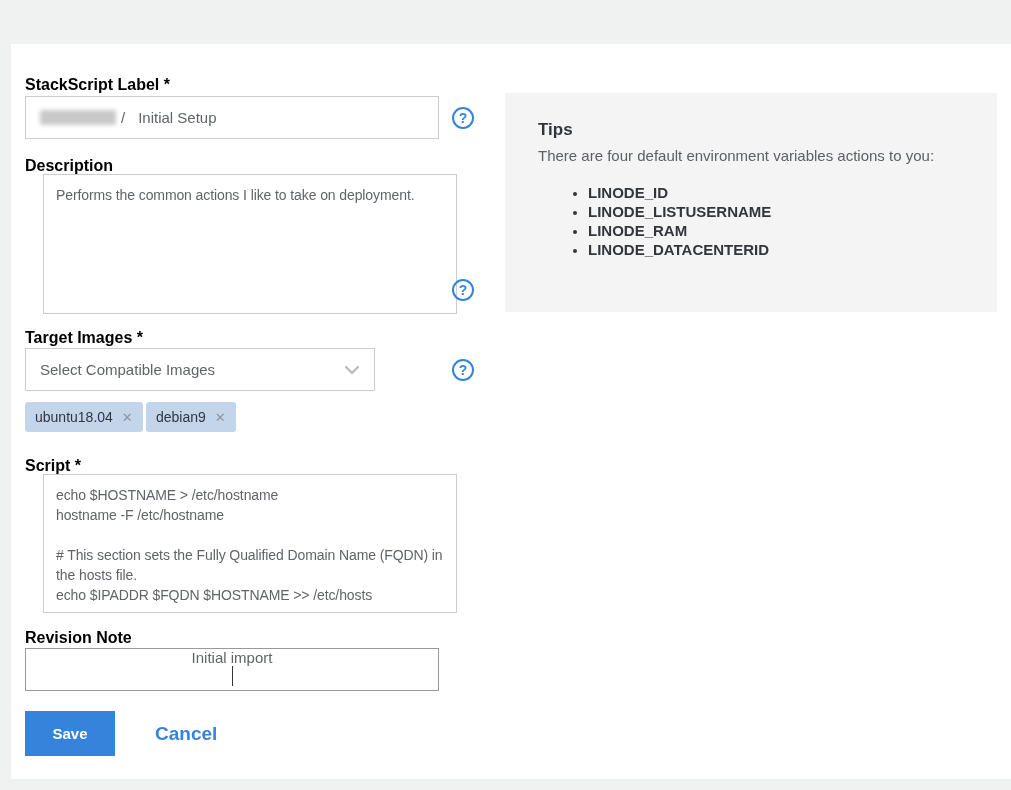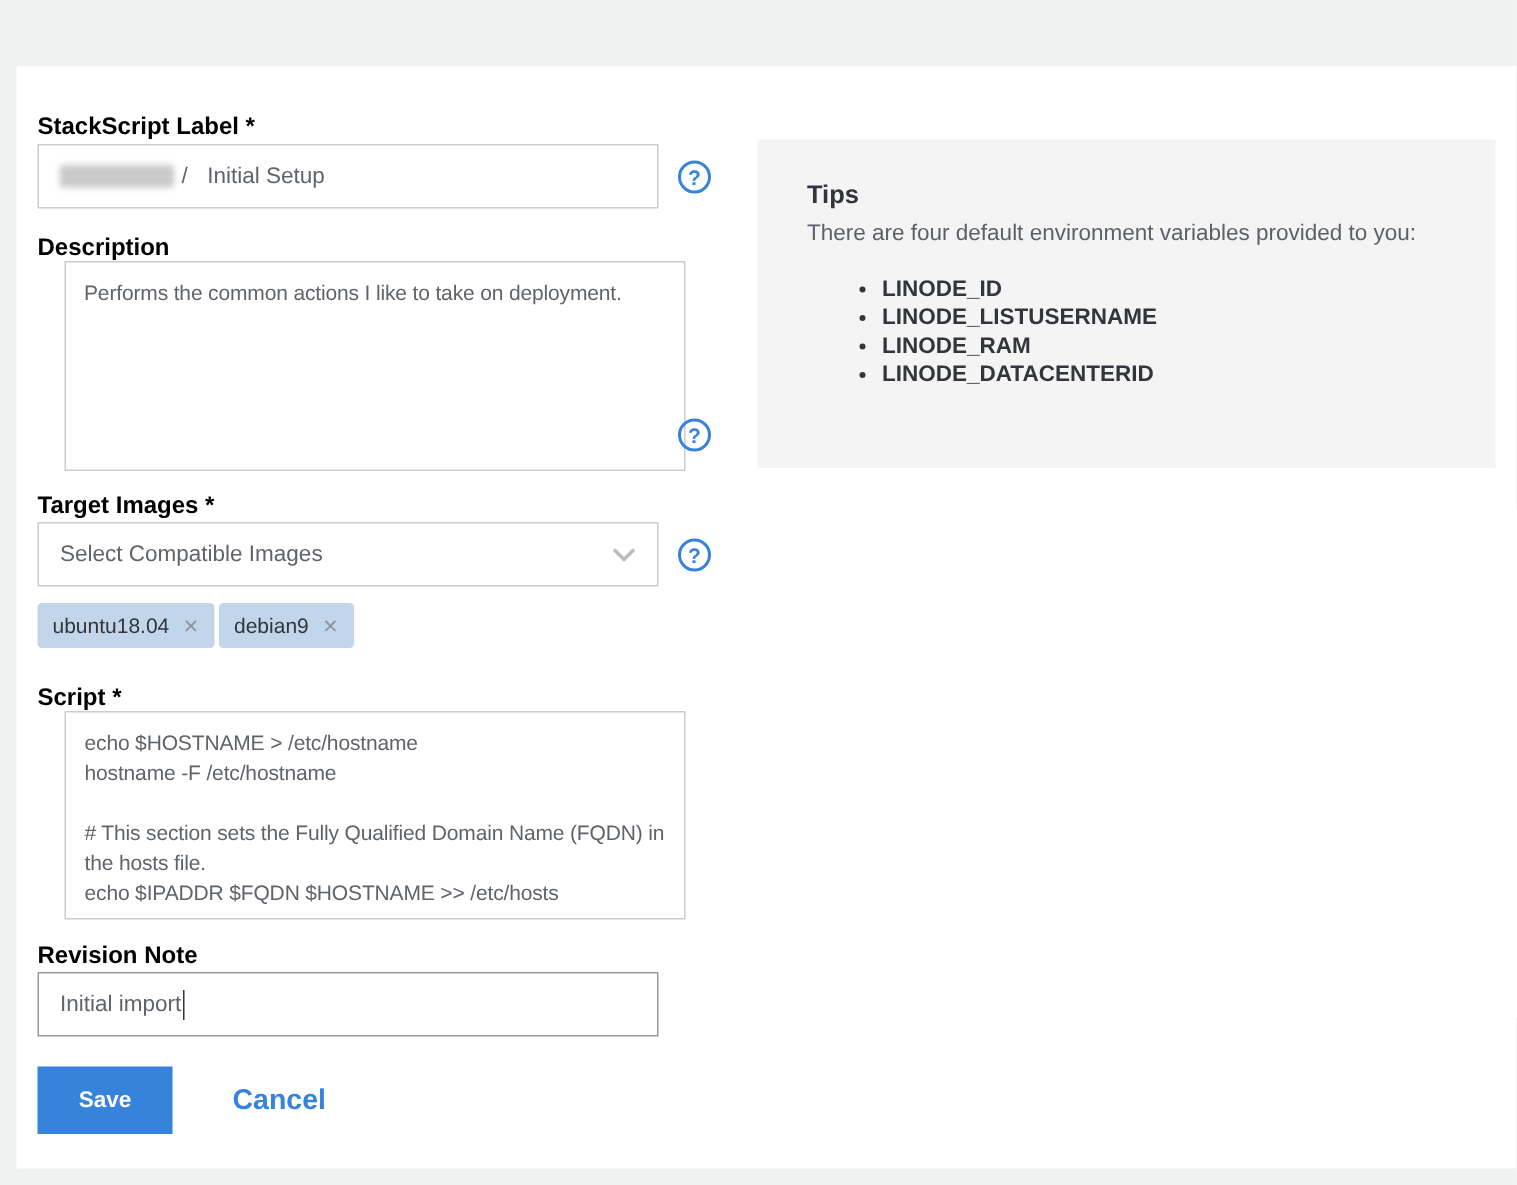--- a/index.html
+++ b/index.html
@@ -40,21 +40,21 @@
     font-size:16px; font-weight:bold; color:#000000;
   }
   .textfield {
     position:absolute; left:25px; width:414px; height:43px;
     background:#fff; border:1px solid #ccc;
     display:flex; align-items:center;
     padding:0 14px;
     font-size:15px; color:#606469;
     cursor:text;
   }
-  .textfield.focused { border-color:#999; }
+  .textfield.focused { border-color:#999;flex-direction:column; }
   .redacted {
     display:inline-block; width:76px; height:15px;
     background:#c9c9c9; border-radius:2px;
     filter: blur(2px);
     margin-right:5px;
   }
   .sep { color:#606469; }
   .prefix-gap { margin-left:13px; }
   .caret {
     display:inline-block; width:1px; height:20px;
@@ -64,21 +64,21 @@
   @keyframes blink { 50% { opacity:0; } }
   textarea.box {
     position:absolute; left:43px; width:414px;
     background:#fff; border:1px solid #ccc;
     padding:10px 12px;
     font-family:"Liberation Sans", sans-serif;
     font-size:14px; letter-spacing:-0.1px; line-height:20px; color:#606469;
     resize:none; outline:none;
   }
   .selectfield {
-    position:absolute; left:25px; width:414px; height:43px;
+    position:absolute; left:25px; width:350px; height:43px;
     background:#fff; border:1px solid #ccc;
     display:flex; align-items:center;
     padding:0 14px;
     font-size:15px; color:#606469;
     cursor:pointer;
   }
   .selectfield .chev { margin-left:auto; display:flex; }
   .help {
     position:absolute; left:452px;
     width:22px; height:22px;
@@ -188,21 +188,21 @@
   <div class="textfield focused" style="top:648px;">
     <span>Initial import</span>
     <span class="caret"></span>
   </div>
 
   <button class="btn-save">Save</button>
   <button class="btn-cancel">Cancel</button>
 
   <div class="tips">
     <div class="tips-title">Tips</div>
-    <div class="tips-intro">There are four default environment variables provided to you:</div>
+    <div class="tips-intro">There are four default environment variables actions to you:</div>
     <ul>
       <li>LINODE_ID</li>
       <li>LINODE_LISTUSERNAME</li>
       <li>LINODE_RAM</li>
       <li>LINODE_DATACENTERID</li>
     </ul>
   </div>
 
 </div>
 

